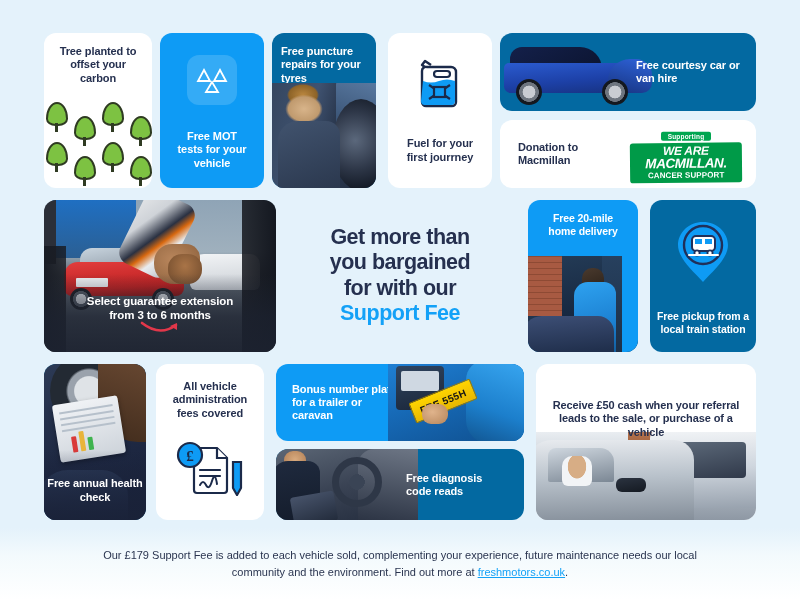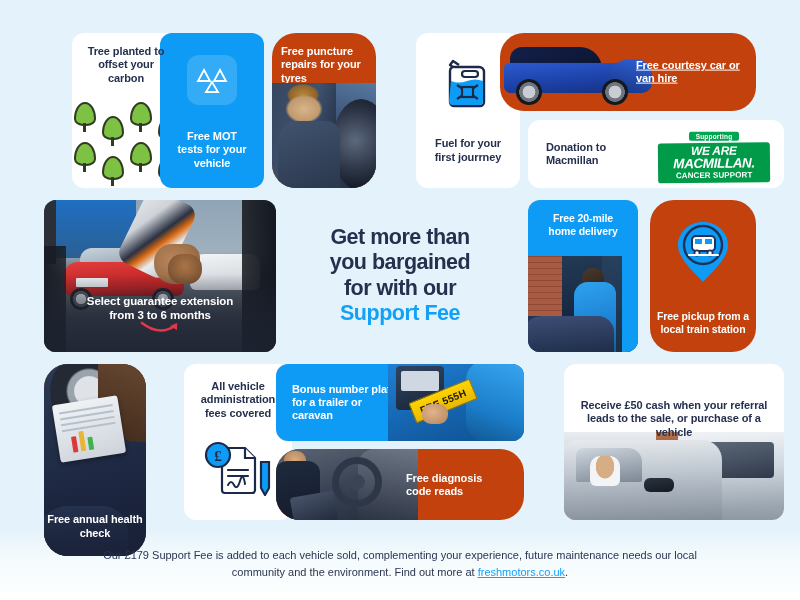--- a/index.html
+++ b/index.html
@@ -17,22 +17,22 @@
     background: linear-gradient(to bottom, #e4f2fb 0%, #f3fafd 38%, #ffffff 100%);
   }
 
   .grid { position: absolute; left: 0; top: 0; width: 800px; height: 600px; }
 
   .tile {
     position: absolute;
     border-radius: 12px;
     overflow: hidden;
   }
-  .tile.white { background: #ffffff; margin-left: 28px; }
-  .tile.navy  { background: #c2410c; border-radius: 24px; }
+  .tile.white { background: #ffffff; }
+  .tile.navy  { background: #0369a1; }
   .tile.blue  { background: #0e9bf5; }
   .tile.plain { background: #e4f2fb; }
 
   .t-title {
     font-weight: bold;
     line-height: 1.22;
     letter-spacing: -0.1px;
   }
   .navy .t-title, .blue .t-title { color: #ffffff; }
   .white .t-title { color: #25304f; }
@@ -106,21 +106,21 @@
   .fuel-icon { position: absolute; left: 50%; top: 26px; transform: translateX(-50%); }
   #tile-fuel .cap {
     position: absolute; left: 0; right: 0; bottom: 24px;
     text-align: center; font-size: 11px; padding: 0 8px;
   }
 
   
   #tile-courtesy { left: 500px; top: 33px; width: 256px; height: 78px; }
   #tile-courtesy .cap {
     position: absolute; right: 16px; top: 50%; transform: translateY(-50%);
-    text-align: left; font-size: 11px; width: 104px; text-decoration: underline;
+    text-align: left; font-size: 11px; width: 104px;
   }
   .bluecar {
     position: absolute; left: 4px; top: 6px; width: 150px; height: 66px;
     overflow: hidden;
   }
   .bluecar .glass {
     position: absolute; left: 6px; top: 8px; width: 92px; height: 26px;
     background: linear-gradient(150deg, #14204a, #0b1430);
     border-radius: 12px 22px 3px 3px;
   }
@@ -283,21 +283,21 @@
 
   
   #tile-train { left: 650px; top: 200px; width: 106px; height: 152px; }
   .train-icon { position: absolute; left: 50%; top: 18px; transform: translateX(-50%); }
   #tile-train .cap {
     position: absolute; left: 0; right: 0; bottom: 16px;
     text-align: center; font-size: 10.5px; padding: 0 6px;
   }
 
   
-  #tile-health { left: 44px; top: 364px; width: 102px; height: 192px; }
+  #tile-health { left: 44px; top: 364px; width: 102px; height: 156px; }
   .health-photo { position: absolute; inset: 0; overflow: hidden;
      background: linear-gradient(165deg, #2c3a55 0%, #1d2741 60%, #172038 100%); }
   .health-photo .tyre {
     position: absolute; left: 6px; top: -12px; width: 78px; height: 78px; border-radius: 50%;
     background: radial-gradient(circle at 50% 50%, #dfe3e7 0 26%, #9aa2ac 28% 38%, #232a33 42%);
   }
   .health-photo .hair {
     position: absolute; right: -10px; top: -8px; width: 58px; height: 86px;
     background: linear-gradient(200deg, #6b4a33, #402b1c); border-radius: 0 0 0 40px;
   }

